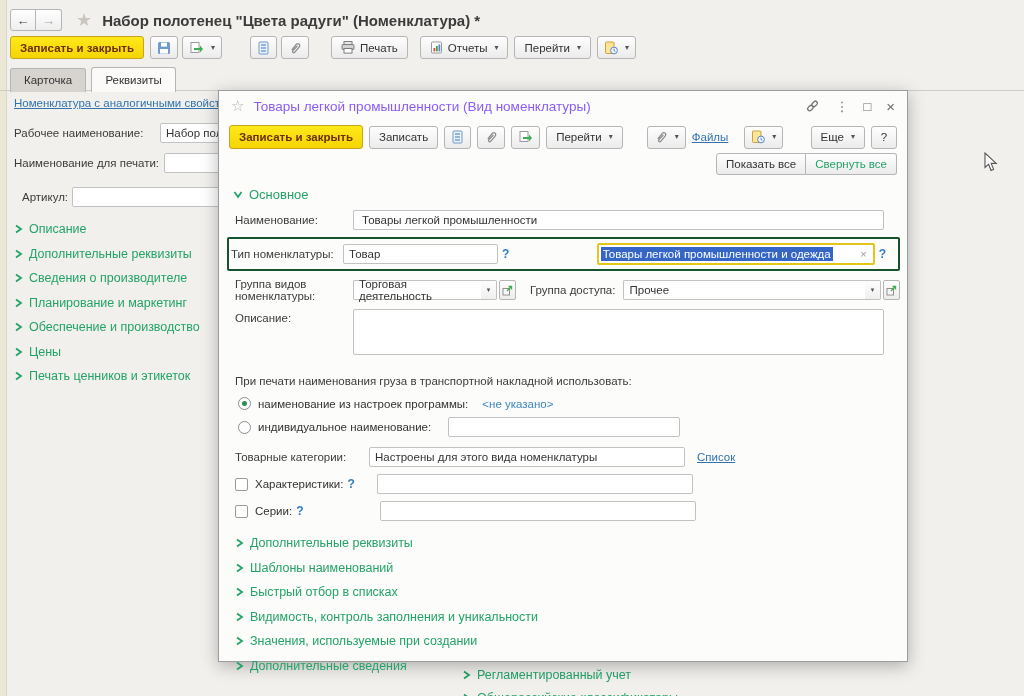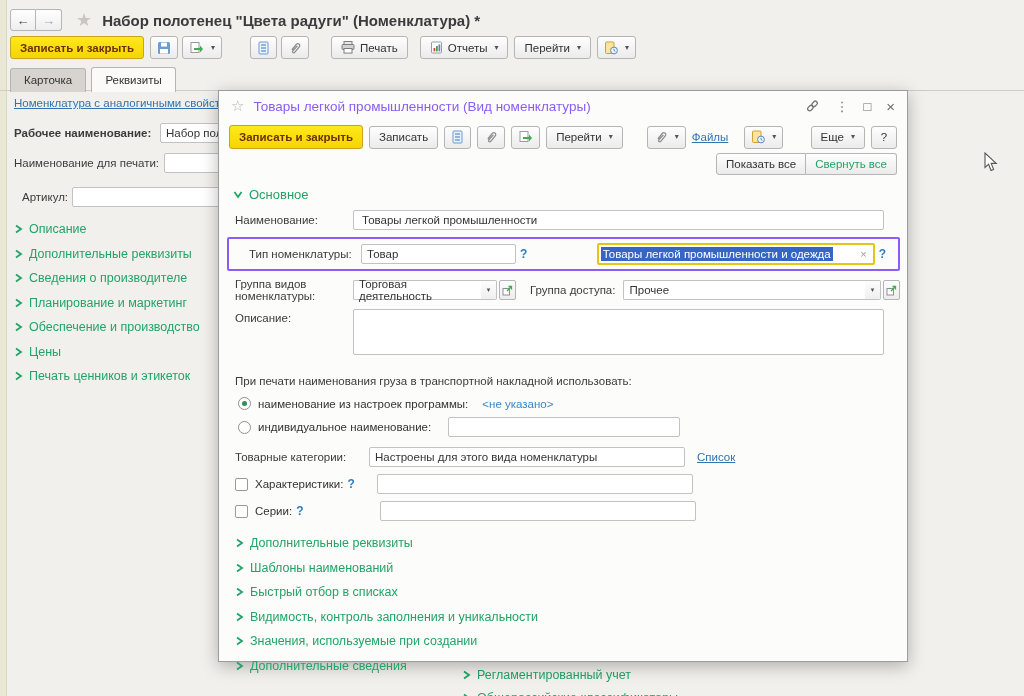--- a/index.html
+++ b/index.html
@@ -50,21 +50,21 @@
   .winctl span { font-size:13px; line-height:1; }
   .dlg-toolbar { height:32px; display:flex; align-items:center; gap:6px; padding:0 10px; }
   .showall-row { height:28px; display:flex; justify-content:flex-end; padding-right:10px; }
   .showall-row .btn { height:22px; }
   .showall-row .btn:first-child { border-radius:3px 0 0 3px; }
   .showall-row .btn:last-child { border-radius:0 3px 3px 0; border-left:none; }
   .dlg-body { padding:4px 23px 0 16px; }
   .sechead { display:flex; align-items:center; gap:6px; font-size:13px; color:#23a367; margin:2px 0 8px -2px; }
   .frow { display:flex; align-items:center; margin-bottom:7px; }
   .flabel { flex:0 0 118px; color:#3b3b3b; }
-  .red-box { border:2px solid #8b5cf6; border-radius:2px; display:flex; align-items:center; padding:4px 8px 4px 20px; margin:0 -16px 7px -8px; }
+  .red-box { border:2px solid #14532d; border-radius:2px; display:flex; align-items:center; padding:4px 8px 4px 2px; margin:0 -16px 7px -8px; }
   .red-box .flabel { flex-basis:112px; }
   .focus-input { display:flex; align-items:center; justify-content:space-between; width:278px; height:22px; border:2px solid #e3c51c; border-radius:2px; background:#fff; padding:0 3px 0 2px; margin-left:auto;text-align:center; }
   .seltext { background:#3566c6; color:#fff; padding:1px 2px; font-size:11.5px; white-space:nowrap; }
   .clear-x { color:#9a9a9a; font-size:11px; padding:0 3px; }
   .combo { display:flex; align-items:stretch; }
   .combo .input { border-radius:2px 0 0 2px; display:flex; align-items:center; }
   .ddseg { width:16px; border:1px solid #c2c2c2; border-left:none; background:linear-gradient(#fdfdfd,#efefef); display:flex; align-items:center; justify-content:center; font-size:7px; color:#555; border-radius:0 2px 2px 0; }
   .openbtn { width:17px; margin-left:2px; border:1px solid #b5b5b5; border-radius:2px; background:linear-gradient(#fdfdfd,#ededed); display:flex; align-items:center; justify-content:center; }
   .radio { width:13px; height:13px; border:1px solid #8f8f8f; border-radius:50%; background:#fff; margin-right:7px; position:relative; flex:0 0 13px; }
   .radio.sel::after { content:""; position:absolute; left:3px; top:3px; width:5px; height:5px; border-radius:50%; background:#2f8f4e; }
@@ -169,21 +169,21 @@
   <span class="tab active">
       <span>Реквизиты</span>
     </span>
 </div>
 
 <div class="bg-form">
   <div class="frow-bg" style="margin-bottom:14px;">
     <span class="blink">Номенклатура с аналогичными свойст</span>
   </div>
   <div class="frow-bg">
-    <span class="flabel" style="flex-basis:146px;font-weight:bold;">Рабочее наименование:</span>
+    <span class="flabel" style="flex-basis:146px;">Рабочее наименование:</span>
     <input class="input" style="width: 118px;" value="Набор пол">
   </div>
   <div class="frow-bg">
     <span class="flabel" style="flex-basis:150px;">Наименование для печати:</span>
     <input class="input" style="width: 114px;">
   </div>
   <div class="frow-bg" style="margin-top:14px;margin-left:8px;">
     <span class="flabel" style="flex-basis:50px;">Артикул:</span>
     <input class="input" style="width: 152px;">
   </div>

